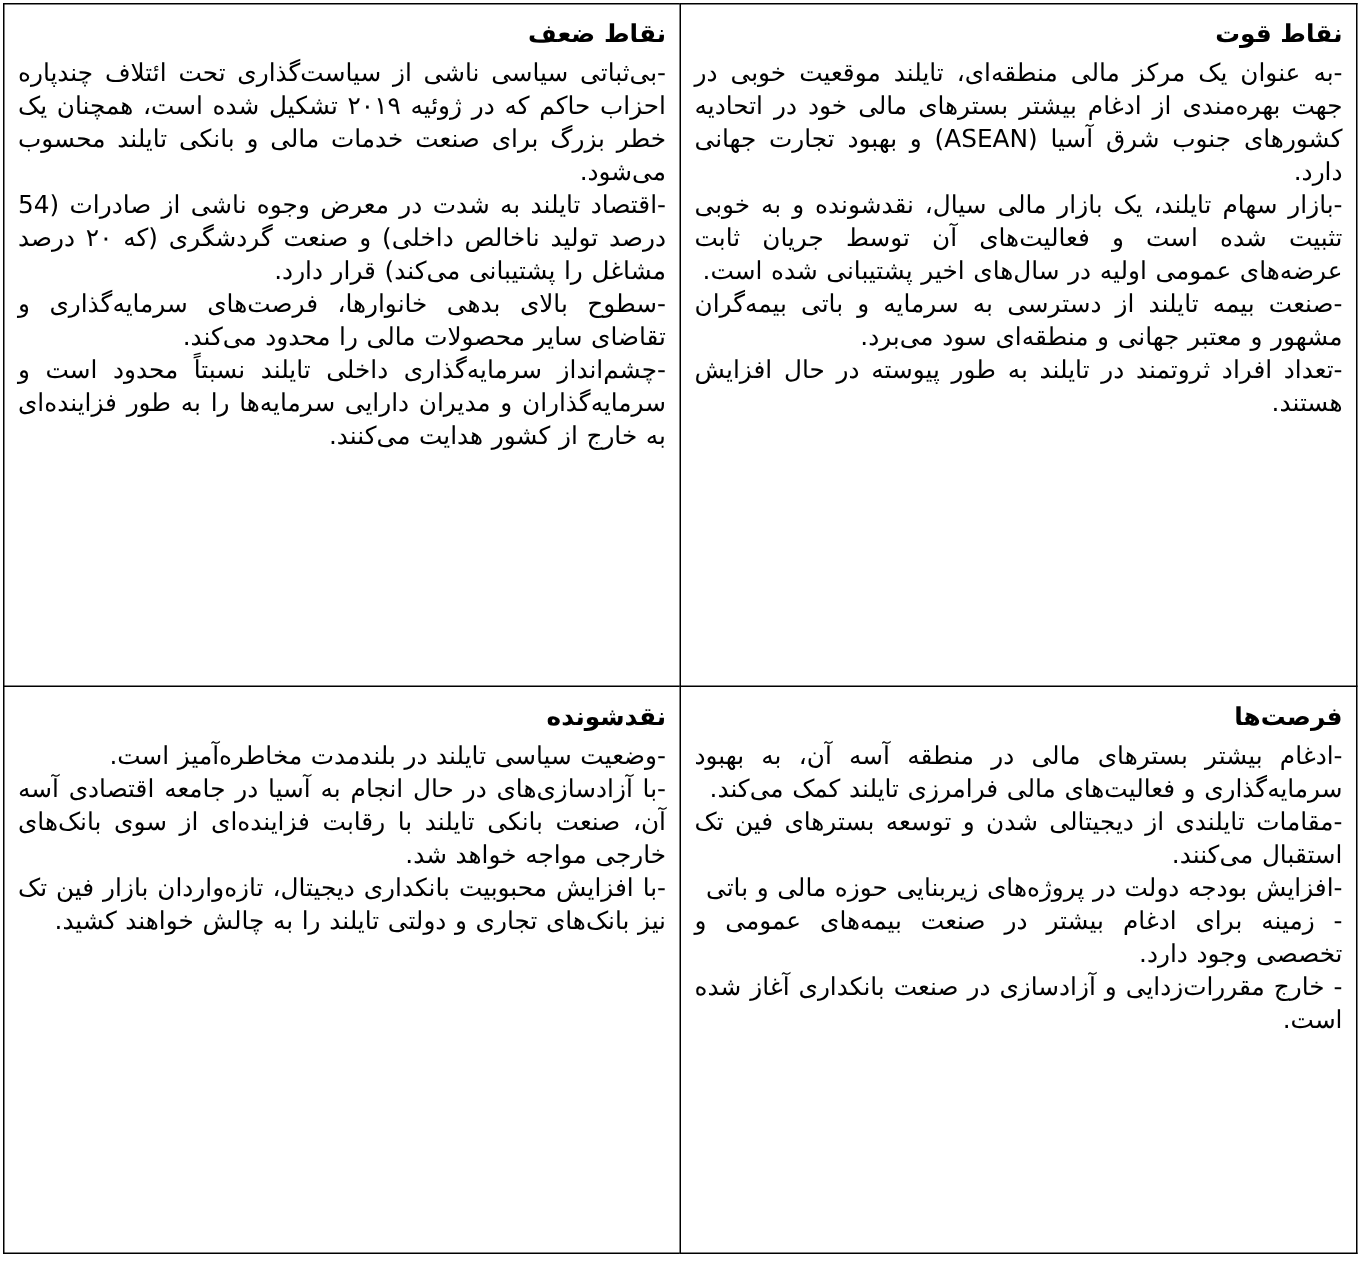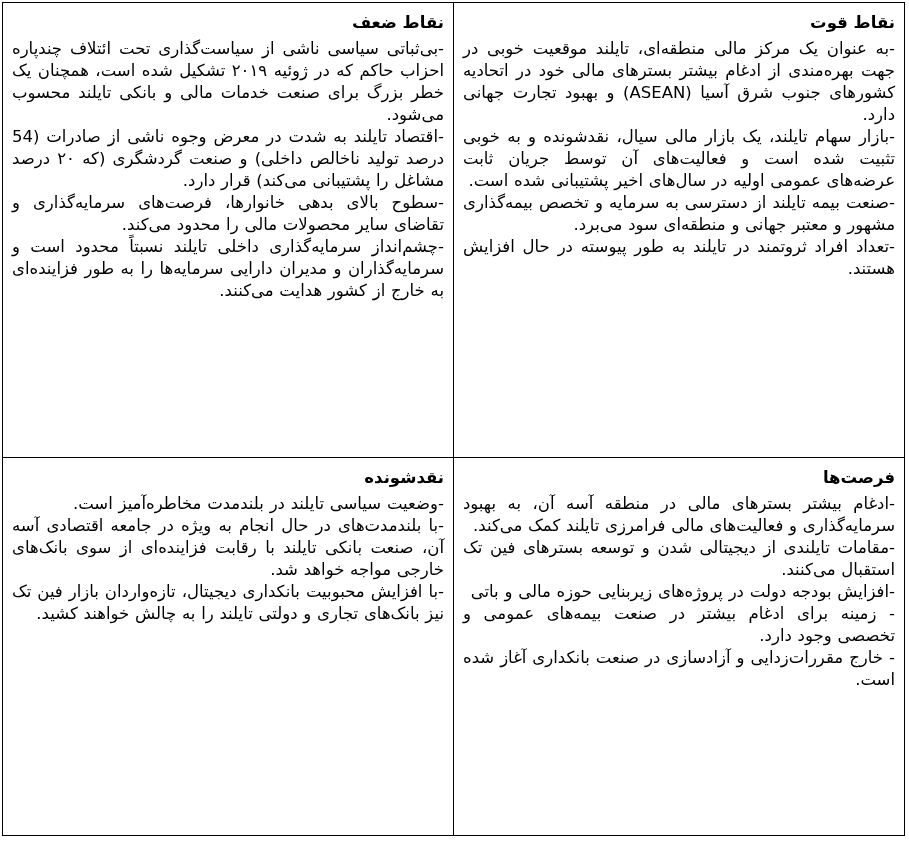--- a/index.html
+++ b/index.html
@@ -77,21 +77,21 @@
 
 <table class="swot-table">
   <tbody>
     <tr class="row-top">
       <td>
         <div class="cell-inner">
           <div class="quadrant-title">نقاط قوت</div>
           <ul class="bullet-list">
             <li>-به عنوان یک مرکز مالی منطقه‌ای، تایلند موقعیت خوبی در جهت بهره‌مندی از ادغام بیشتر بسترهای مالی خود در اتحادیه کشورهای جنوب شرق آسیا (ASEAN) و بهبود تجارت جهانی دارد.</li>
             <li>-بازار سهام تایلند، یک بازار مالی سیال، نقدشونده و به خوبی تثبیت شده است و فعالیت‌های آن توسط جریان ثابت عرضه‌های عمومی اولیه در سال‌های اخیر پشتیبانی شده است.</li>
-            <li>-صنعت بیمه تایلند از دسترسی به سرمایه و تخصص بیمه‌گذاری مشهور و معتبر جهانی و منطقه‌ای سود می‌برد.</li>
+            <li>-صنعت بیمه تایلند از دسترسی به سرمایه و باتی بیمه‌گران مشهور و معتبر جهانی و منطقه‌ای سود می‌برد.</li>
             <li>-تعداد افراد ثروتمند در تایلند به طور پیوسته در حال افزایش هستند.</li>
           </ul>
         </div>
       </td>
       <td>
         <div class="cell-inner">
           <div class="quadrant-title">نقاط ضعف</div>
           <ul class="bullet-list">
             <li>-بی‌ثباتی سیاسی ناشی از سیاست‌گذاری تحت ائتلاف چندپاره احزاب حاکم که در ژوئیه ۲۰۱۹ تشکیل شده است، همچنان یک خطر بزرگ برای صنعت خدمات مالی و بانکی تایلند محسوب می‌شود.</li>
             <li>-اقتصاد تایلند به شدت در معرض وجوه ناشی از صادرات (54 درصد تولید ناخالص داخلی) و صنعت گردشگری (که ۲۰ درصد مشاغل را پشتیبانی می‌کند) قرار دارد.</li>
@@ -112,20 +112,20 @@
             <li>- زمینه برای ادغام بیشتر در صنعت بیمه‌های عمومی و تخصصی وجود دارد.</li>
             <li>- خارج مقررات‌زدایی و آزادسازی در صنعت بانکداری آغاز شده است.</li>
           </ul>
         </div>
       </td>
       <td>
         <div class="cell-inner">
           <div class="quadrant-title">نقدشونده</div>
           <ul class="bullet-list">
             <li>-وضعیت سیاسی تایلند در بلندمدت مخاطره‌آمیز است.</li>
-            <li>-با بلندمدت‌های در حال انجام به ویژه در جامعه اقتصادی آسه آن، صنعت بانکی تایلند با رقابت فزاینده‌ای از سوی بانک‌های خارجی مواجه خواهد شد.</li>
+            <li>-با آزادسازی‌های در حال انجام به آسیا در جامعه اقتصادی آسه آن، صنعت بانکی تایلند با رقابت فزاینده‌ای از سوی بانک‌های خارجی مواجه خواهد شد.</li>
             <li>-با افزایش محبوبیت بانکداری دیجیتال، تازه‌واردان بازار فین تک نیز بانک‌های تجاری و دولتی تایلند را به چالش خواهند کشید.</li>
           </ul>
         </div>
       </td>
     </tr>
   </tbody>
 </table>
 
 </body></html>

